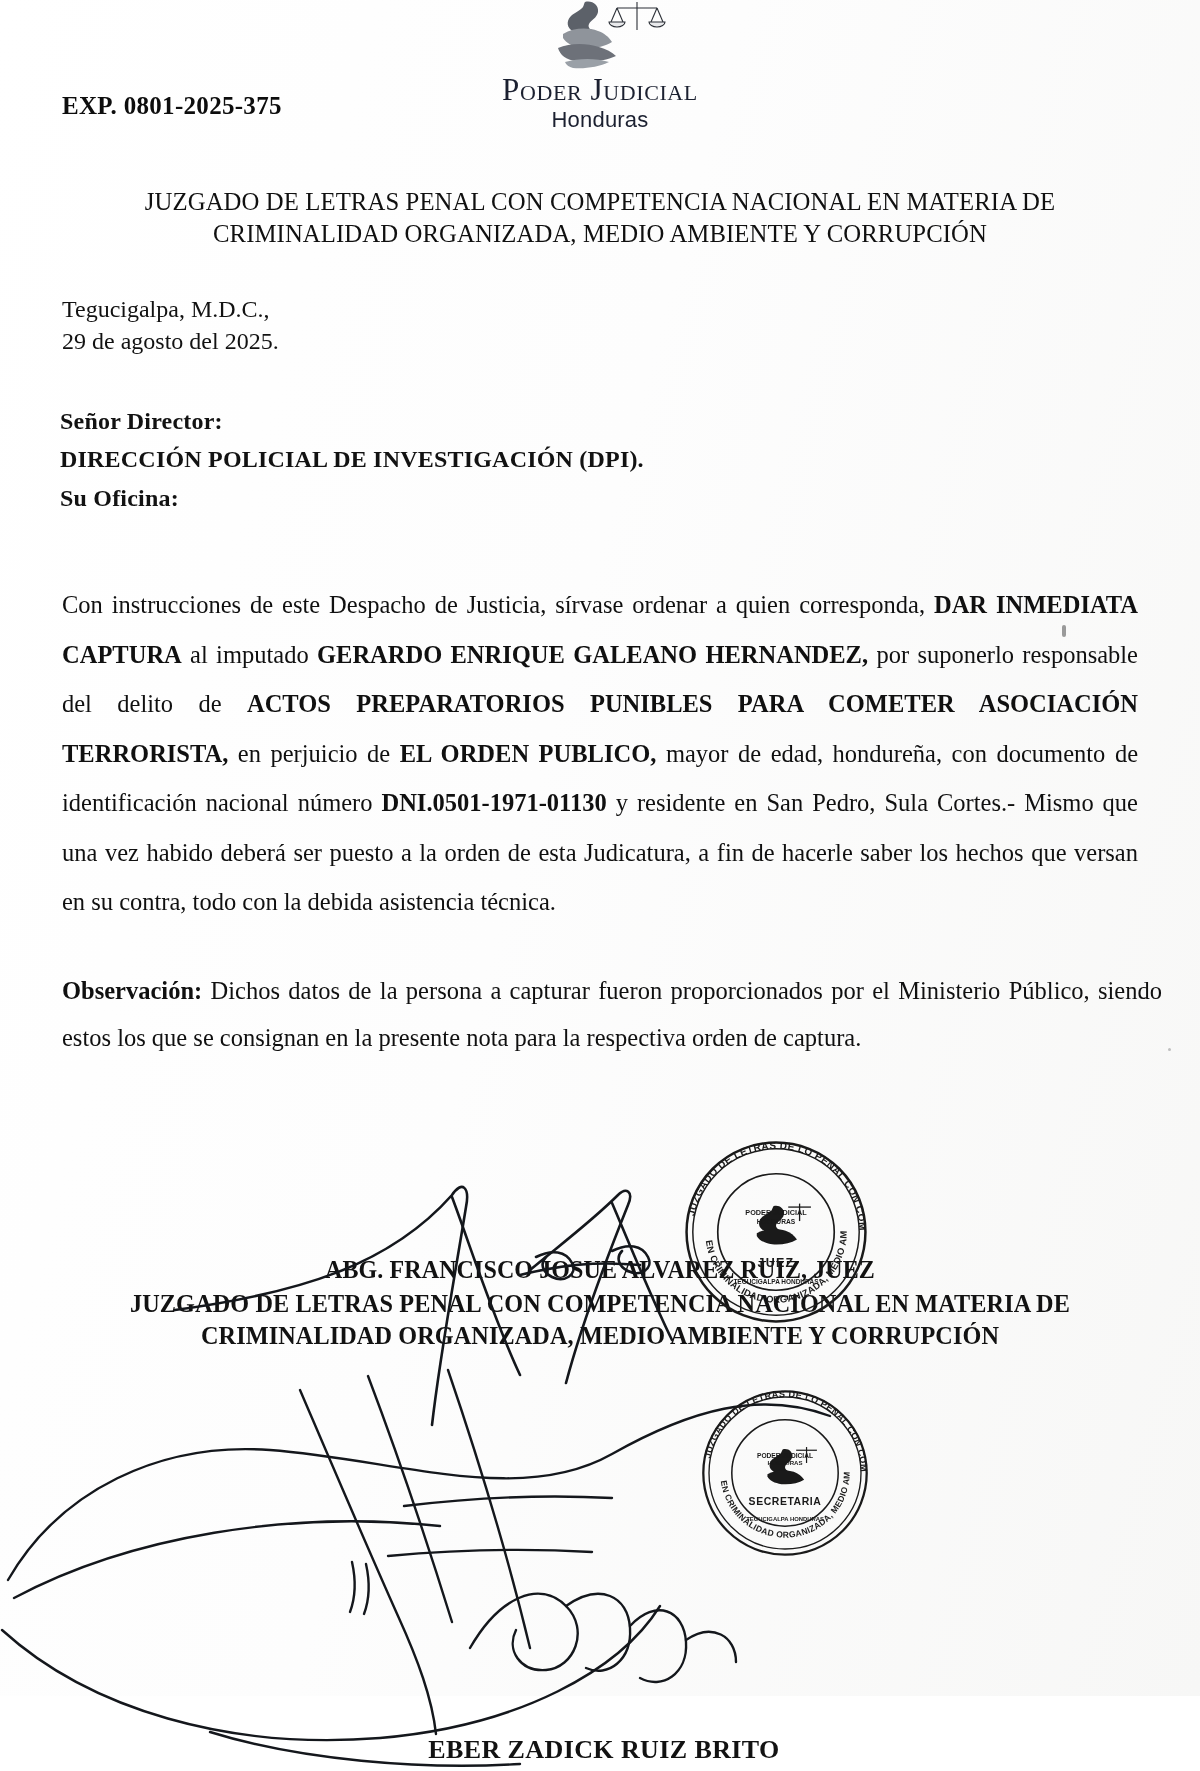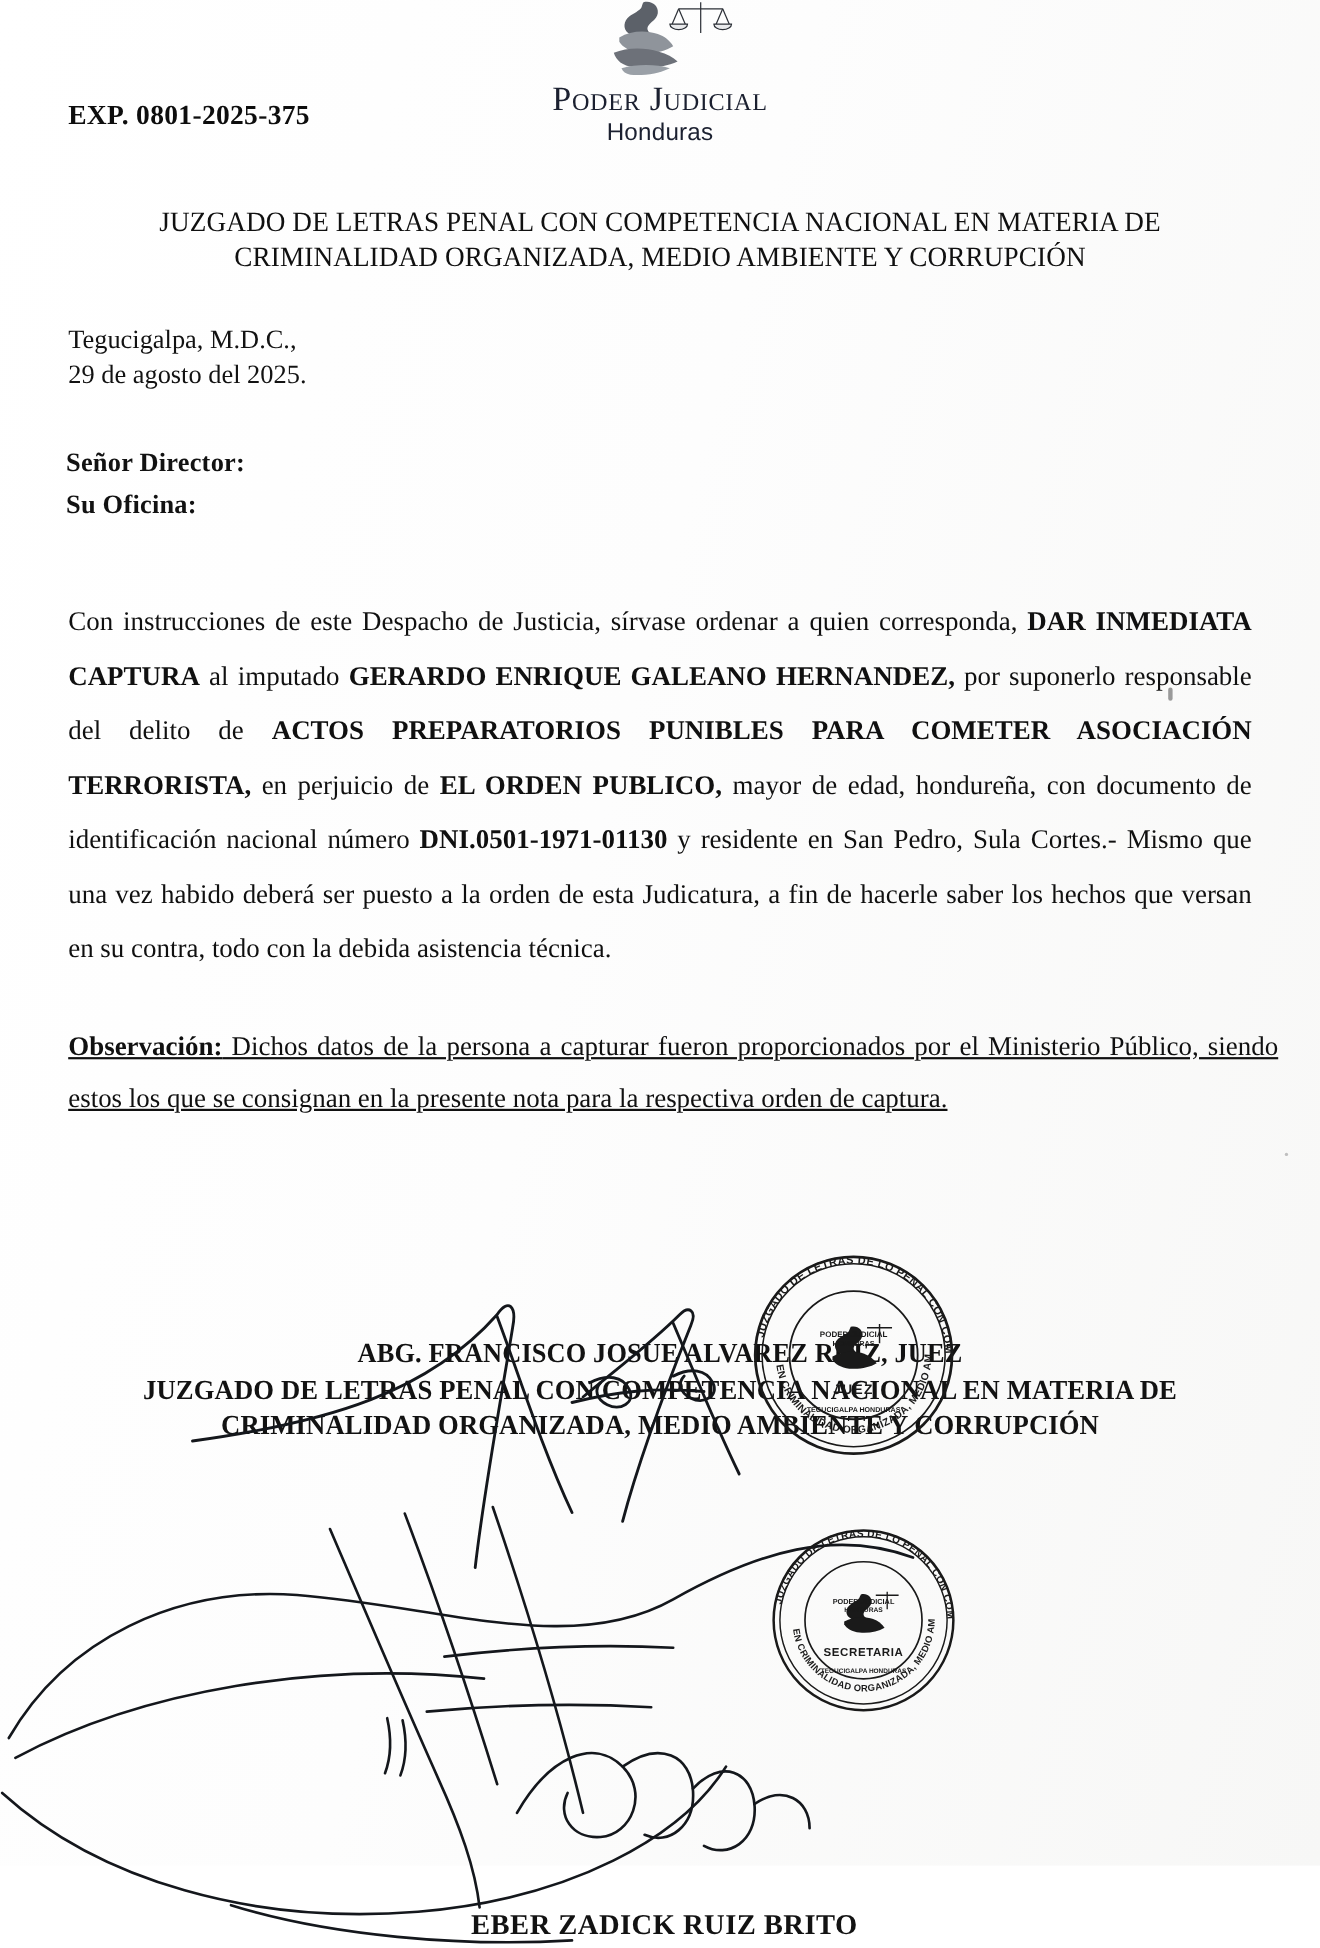--- a/index.html
+++ b/index.html
@@ -64,21 +64,20 @@
     margin:62px 62px 0 62px;
     font-size:24.5px;line-height:2.02;text-align:justify;
     text-justify:inter-word;
     color:#101010;
   }
   .body-copy b{font-weight:bold;}
   .obs{
     margin:40px 38px 0 62px;
     font-size:24.5px;line-height:1.92;text-align:justify;
     color:#101010;
-    text-decoration:underline;
   }
   .closing{margin:58px 0 0 62px;font-size:24px;}
 
   
   .sig-area{position:relative;margin-top:16px;height:330px;padding-left:22px;}
   .sig-block{
     position:absolute;left:0;right:0;top:178px;
     text-align:center;font-size:25px;line-height:1.2;
     letter-spacing:.1px;
   }
@@ -142,20 +141,21 @@
     <div>CRIMINALIDAD ORGANIZADA, MEDIO AMBIENTE Y CORRUPCIÓN</div>
   </div>
 
   <div class="meta">
     <div>Tegucigalpa, M.D.C.,</div>
     <div>29 de agosto del 2025.</div>
   </div>
 
   <div class="addressee">
     <div class="b">Señor Director:</div>
+    <div class="b">DIRECCIÓN  POLICIAL DE INVESTIGACIÓN (DPI).</div>
     <div class="b">Su Oficina:</div>
   </div>
 
   <p class="body-copy"><span>Con instrucciones de este Despacho de Justicia, sírvase ordenar a quien corresponda, </span><b>DAR INMEDIATA CAPTURA</b><span> al imputado </span><b>GERARDO ENRIQUE GALEANO HERNANDEZ,</b><span> por suponerlo responsable del delito de </span><b>ACTOS PREPARATORIOS PUNIBLES PARA COMETER ASOCIACIÓN TERRORISTA,</b><span> en perjuicio de </span><b>EL ORDEN PUBLICO,</b><span> mayor de edad, hondureña, con documento de identificación nacional número </span><b>DNI.0501-1971-01130</b><span> y residente en San Pedro, Sula Cortes.- Mismo que una vez habido deberá ser puesto a la orden de esta Judicatura, a fin de hacerle saber los hechos que versan en su contra, todo con la debida asistencia técnica.</span></p>
 
   <p class="obs"><b>Observación:</b><span> Dichos datos de la persona a capturar fueron proporcionados por el Ministerio Público, siendo estos los que se consignan en la presente nota para la respectiva orden de captura.</span></p>
 
 
   <div class="sig-area">
     <div class="sig-block">

